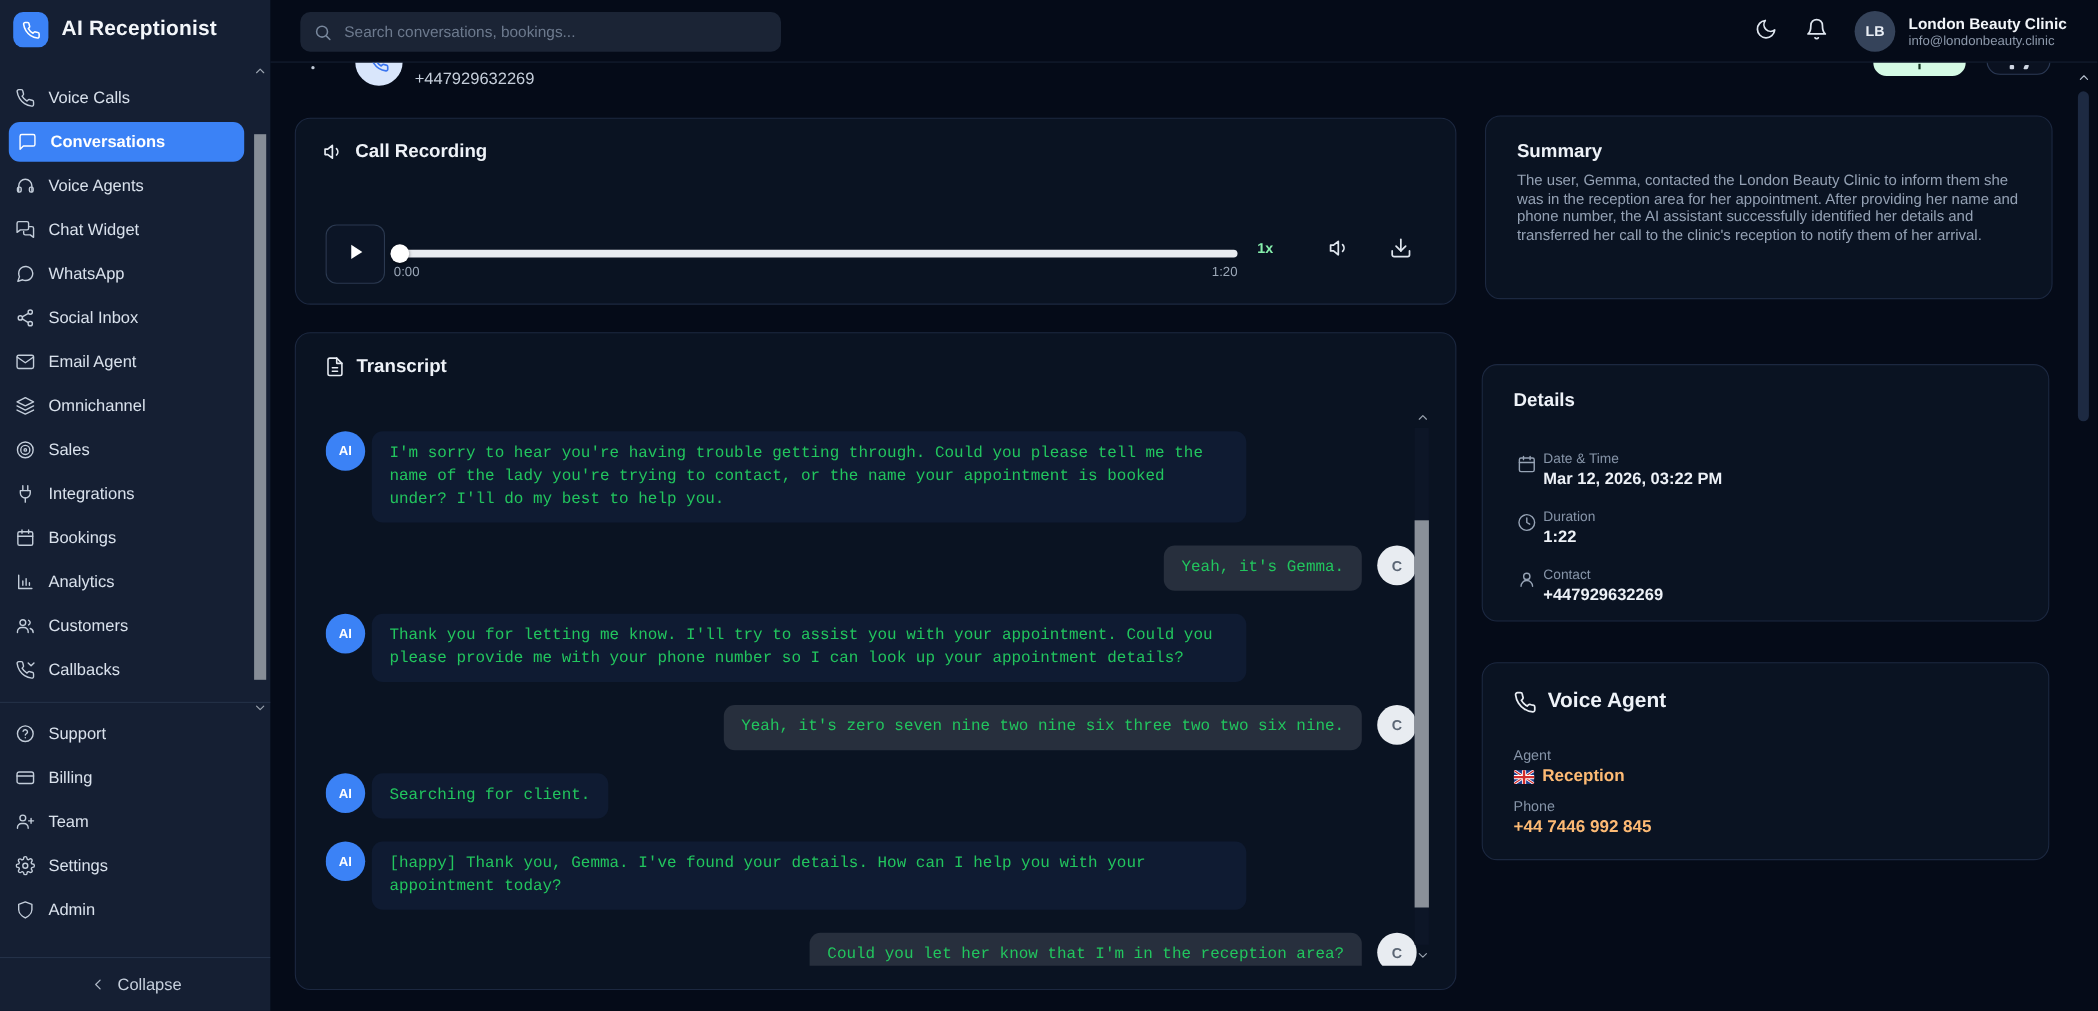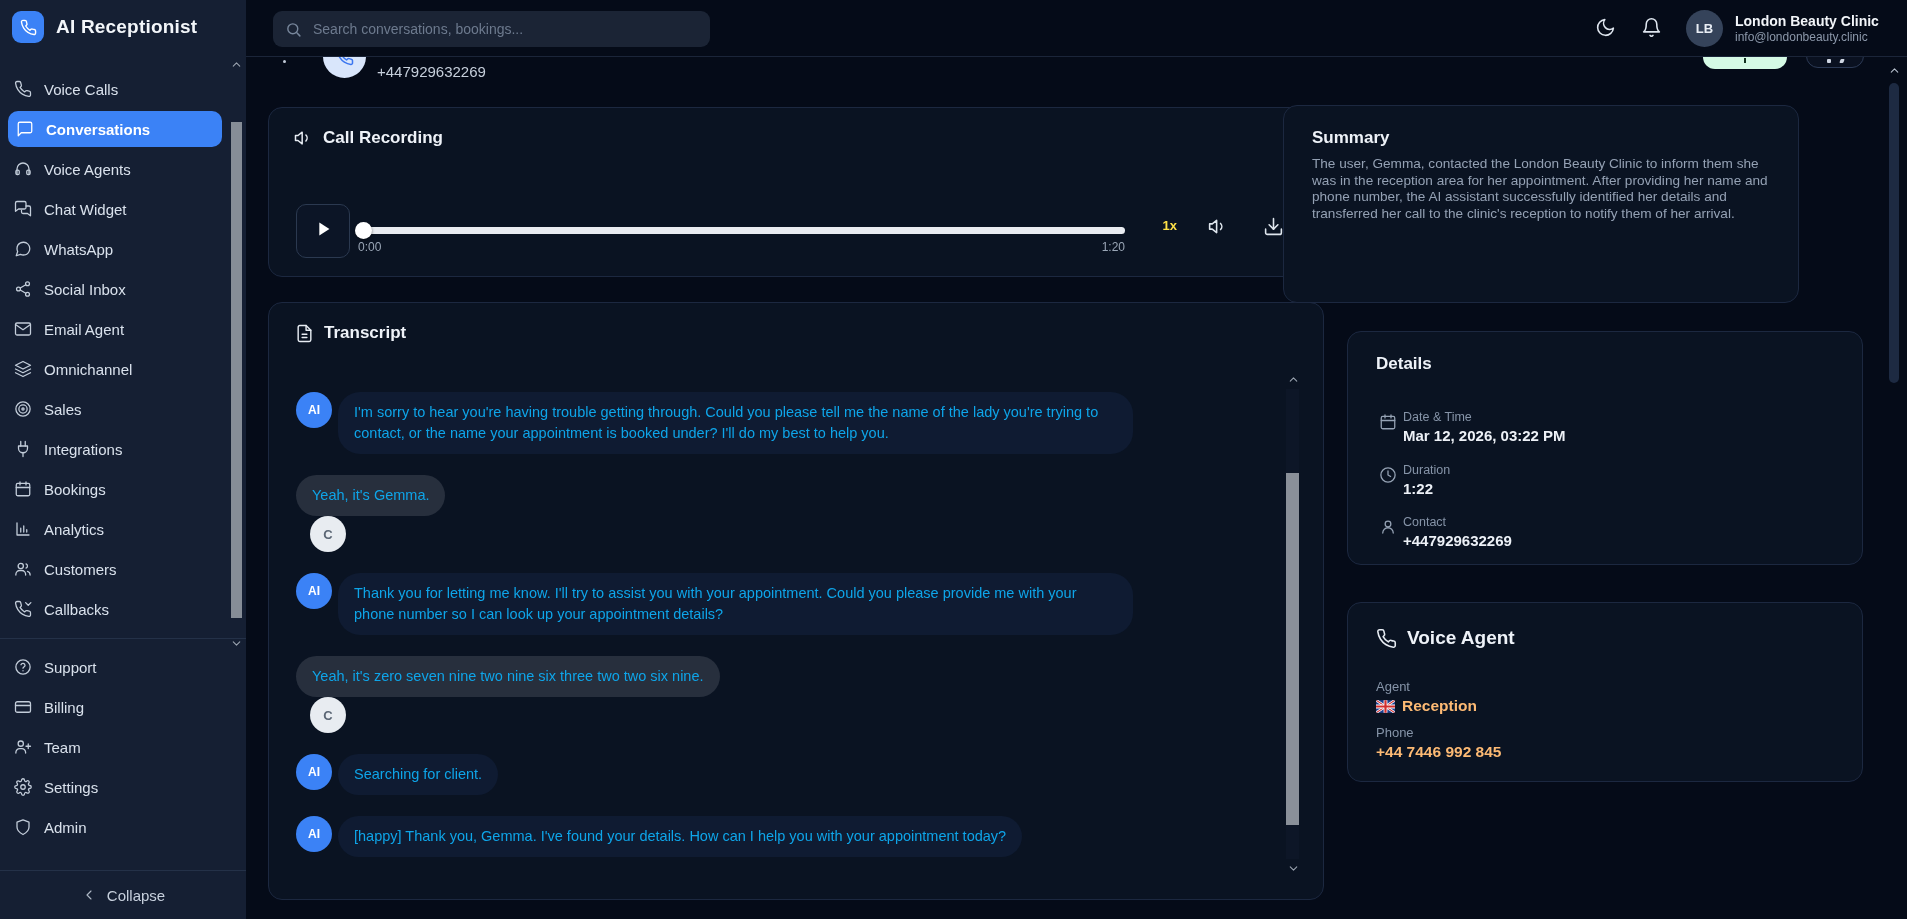--- a/index.html
+++ b/index.html
@@ -68,47 +68,47 @@
   
   .rec{left:22px;top:50px;width:1056px;height:170px;}
   .rec .card-title{position:absolute;left:24px;top:20px;}
   .play-btn{position:absolute;left:27px;top:96px;width:54px;height:54px;border-radius:10px;border:1px solid #2b3950;background:#0c1526;display:flex;align-items:center;justify-content:center;cursor:pointer;}
   .play-btn svg{width:22px;height:22px;fill:#fff;stroke:none;}
   .slider{position:absolute;left:89px;top:119px;width:767px;height:7px;border-radius:4px;background:#e9ecf1;cursor:pointer;}
   .slider-thumb{position:absolute;left:-3px;top:-5px;width:17px;height:17px;border-radius:50%;background:#ffffff;box-shadow:0 1px 3px rgba(0,0,0,.5);cursor:pointer;}
   .time{position:absolute;font-size:12px;color:#9aa6b6;}
   .time.cur{left:89px;top:132px;}
   .time.dur{left:810px;top:132px;width:46px;text-align:right;}
-  .speed{position:absolute;left:874px;top:110px;width:34px;text-align:right;font-size:13px;font-weight:700;color:#fde047;cursor:pointer;}
+  .speed{position:absolute;left:874px;top:110px;width:34px;text-align:left;font-size:13px;font-weight:700;color:#86efac;cursor:pointer;}
   .pctl{position:absolute;top:107px;width:26px;height:26px;color:#dfe6ee;cursor:pointer;display:flex;align-items:center;justify-content:center;}
   .pctl svg{width:21px;height:21px;stroke:currentColor;fill:none;stroke-width:1.8;stroke-linecap:round;stroke-linejoin:round;}
   .pctl.vol{left:935px;}
   .pctl.dl{left:991px;}
 
   
   .trans{left:22px;top:245px;width:1056px;height:598px;}
   .trans .card-title{position:absolute;left:26px;top:20px;}
   .msgs{position:absolute;left:27px;top:68px;width:992px;height:507px;overflow:hidden;display:flex;flex-direction:column;gap:21px;}
   .msg{display:flex;align-items:flex-start;}
-  .msg.customer{justify-content:flex-end;flex-direction:column;}
+  .msg.customer{justify-content:flex-end;}
   .mavatar{width:36px;height:36px;border-radius:50%;flex:0 0 36px;display:flex;align-items:center;justify-content:center;font-size:12px;font-weight:700;}
   .ai-avatar{background:#3b82f6;color:#fff;margin-right:6px;}
   .c-avatar{background:#e8ecf1;color:#5b6675;margin-left:14px;font-size:13px;}
-  .bubble{padding:10px 16px;border-radius:22px;font-size:14.5px;line-height:21px;color:#0ea5e9;}
+  .bubble{padding:10px 16px;border-radius:10px;font-size:14.5px;line-height:21px;color:#22c55e;font-family:Liberation Mono, monospace;}
   .msg.ai .bubble{background:#0f1b32;max-width:795px;}
   .msg.customer .bubble{background:#272f3d;}
   .remnant{align-self:flex-end;margin-right:50px;width:646px;height:5px;background:#272f3d;border-radius:0 0 8px 8px;}
   .t-scroll{position:absolute;left:1015px;top:70px;width:18px;height:502px;}
   .t-scroll .track{position:absolute;left:2px;top:16px;bottom:16px;width:13px;background:#0d1627;}
   .t-scroll .tthumb{position:absolute;left:2px;top:100px;width:13px;height:352px;background:#8a9099;}
   .t-scroll .chev.up{position:absolute;top:0;left:0;right:0;}
   .t-scroll .chev.down{position:absolute;bottom:0;left:0;right:0;}
 
   
-  .summary{left:1037px;top:48px;width:516px;height:198px;}
+  .summary{left:1104px;top:48px;width:516px;height:167px;}
   .summary .card-title{position:absolute;left:28px;top:22px;}
   .summary-text{position:absolute;left:28px;top:50px;width:462px;font-size:13.6px;line-height:16.6px;color:#94a1b4;}
   .details{left:1101px;top:274px;width:516px;height:234px;}
   .details .card-title{position:absolute;left:28px;top:22px;}
   .drow{position:absolute;left:28px;}
   .drow .dic{position:absolute;left:3px;top:3px;color:#96a3b5;display:flex;}
   .drow .dic svg{width:18px;height:18px;stroke:currentColor;fill:none;stroke-width:1.7;stroke-linecap:round;stroke-linejoin:round;}
   .dlabel{margin-left:27px;font-size:12.5px;color:#8694a8;}
   .dvalue{margin-left:27px;margin-top:3px;font-size:15px;font-weight:600;color:#edf1f7;}
   .drow.r1{top:78px;}

